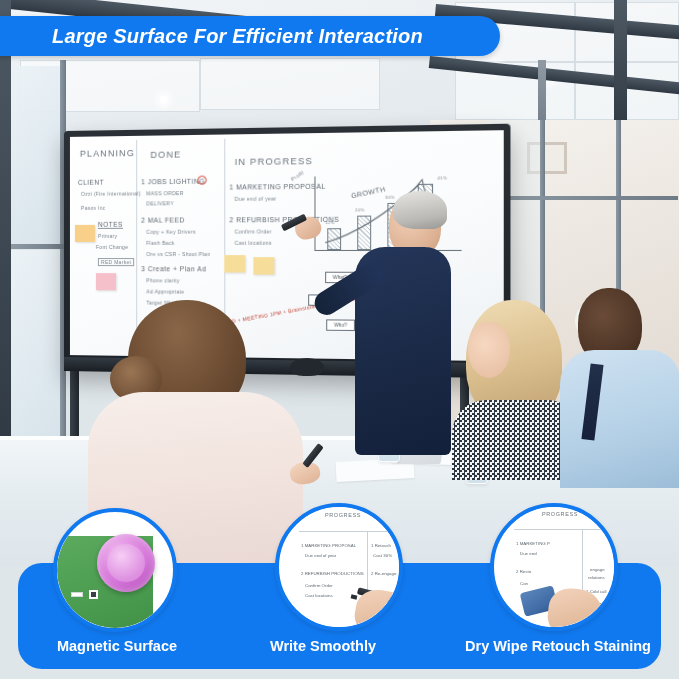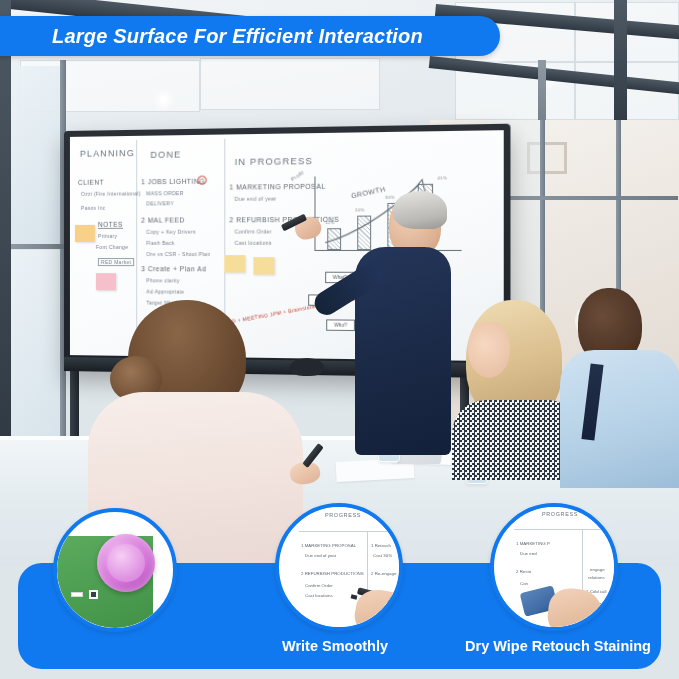--- a/index.html
+++ b/index.html
@@ -404,16 +404,17 @@
       <div class="mini-hw" style="left:96px;top:60px;">engage</div>
       <div class="mini-hw" style="left:94px;top:68px;">relations</div>
       <div class="mini-hw" style="left:92px;top:82px;">1 Cold call</div>
       <div class="mini-hw" style="left:92px;top:94px;">2 Plan new</div>
       <div class="mini-hw" style="left:92px;top:106px;">3 Browse</div>
       <div class="eraser" style="left:28px;top:82px;"></div>
       <div class="hand" style="left:54px;top:82px;width:54px;height:50px;transform:rotate(6deg);"></div>
     </div>
   </div>
 
-  <div class="feature-label" style="left:252px;width:166px;">Write Smoothly</div>
+  <div class="feature-label" style="left:24px;width:186px;">Magnetic Surface</div>
+  <div class="feature-label" style="left:240px;width:166px;">Write Smoothly</div>
   <div class="feature-label" style="left:446px;width:224px;">Dry Wipe Retouch Staining</div>
 
 </div>
 
 </body></html>

